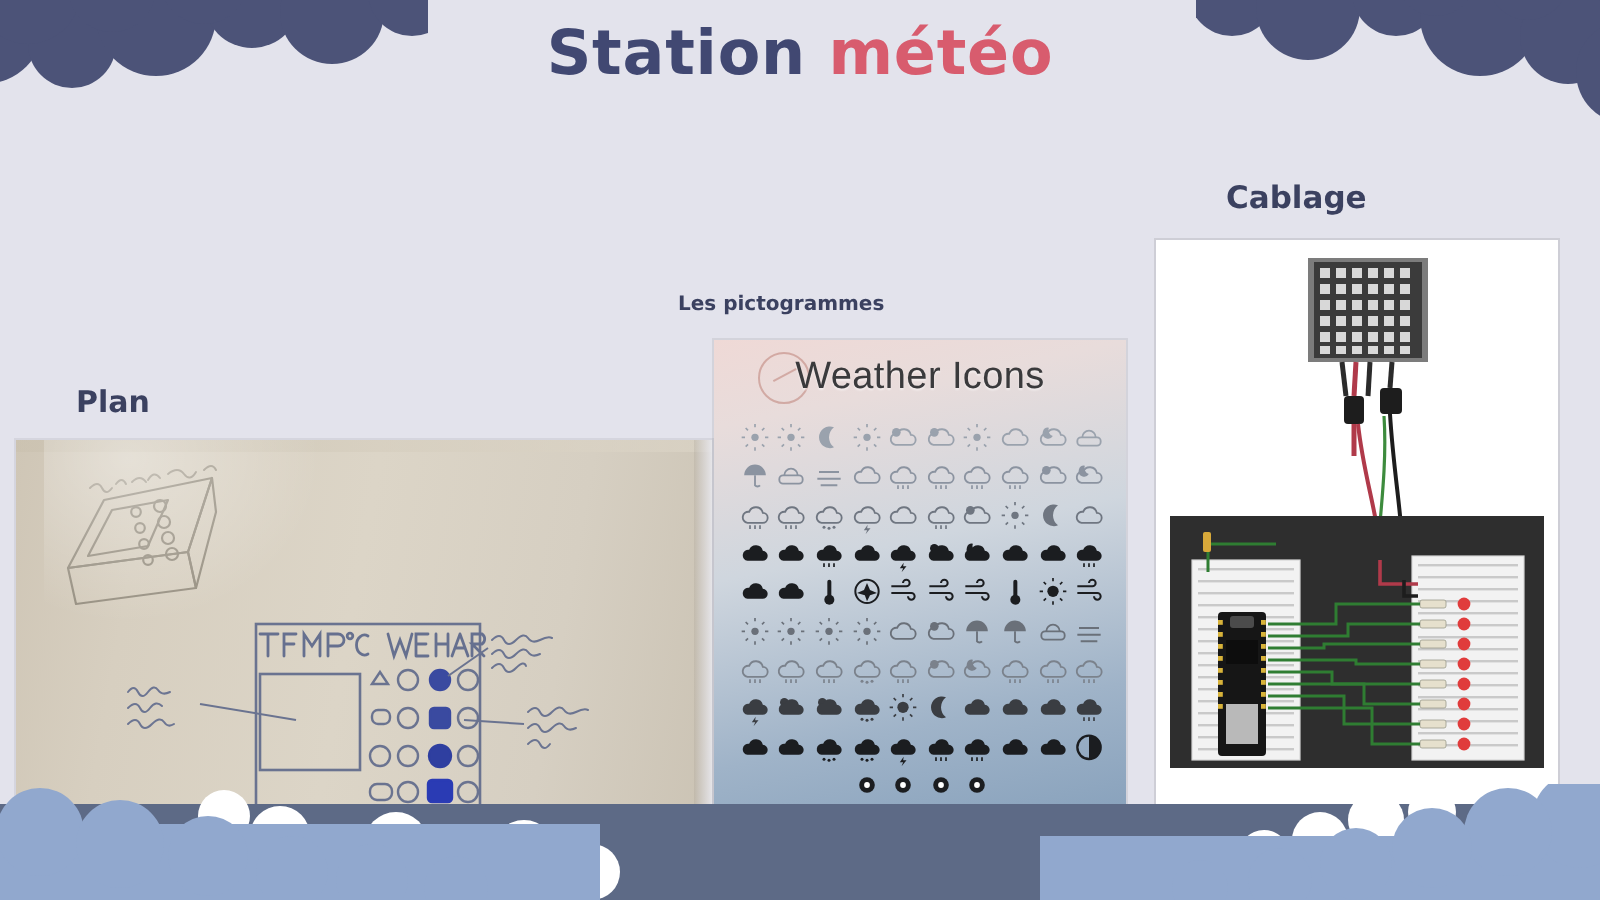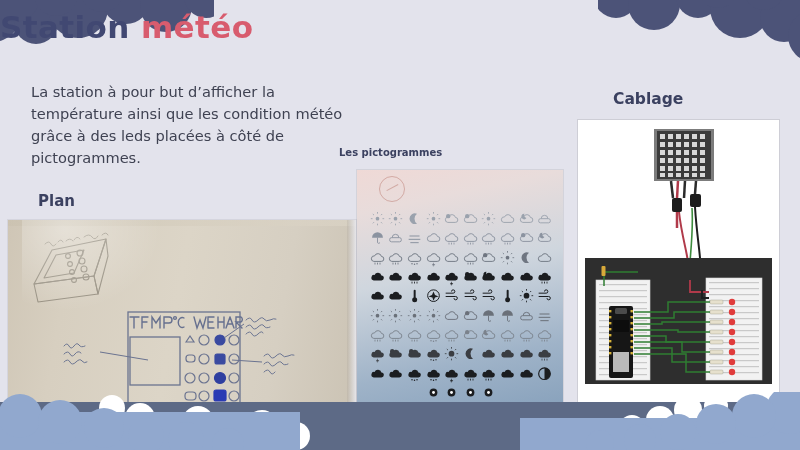--- a/index.html
+++ b/index.html
@@ -15,21 +15,21 @@
   
   .cloud-layer{position:absolute;inset:0;pointer-events:none;}
   .cloud-layer svg{position:absolute;}
   .tl{top:-14px;left:-26px;}
   .tr{top:-18px;right:-18px;}
   .bottom-band{position:absolute;left:0;right:0;bottom:0;height:58px;}
 
   
   .title{
     position:absolute;top:8px;left:0;right:0;
-    text-align:left;
+    text-align:center;
     font-size:31px;font-weight:bold;
     letter-spacing:.4px;
     line-height:38px;
     font-family:"DejaVu Sans", sans-serif;
   }
   .title .t-dark{color:#414872;}
   .title .t-red{color:#d85c6e;}
 
   
   .intro{
@@ -150,21 +150,20 @@
         <circle cx="120" cy="6" r="20"></circle>
         <circle cx="166" cy="8" r="20"></circle>
       </g>
     </svg>
   </div>
 
   <div class="title">
     <span class="t-dark">Station </span><span class="t-red">météo</span>
   </div>
 
-  <p class="intro">La station à pour but d’afficher la température ainsi que les condition météo grâce à des leds placées à côté de pictogrammes.</p>
 
   <div class="heading h-plan">Plan</div>
   <div class="heading h-picto">Les pictogrammes</div>
   <div class="heading h-cablage">Cablage</div>
 
   <div class="panel panel-plan">
     <div class="plan-sheet">
       <svg viewBox="0 0 348 192" preserveAspectRatio="none">
         <g fill="none" stroke="#8d8678" stroke-width="1.1" stroke-linejoin="round" stroke-linecap="round" opacity=".85">
 
@@ -244,20 +243,21 @@
       </svg>
     </div>
     <div class="plan-topstrip"></div>
     <div class="plan-glare"></div>
     <div class="plan-rightedge"></div>
     <span class="sr">Photo d’un croquis à main levée sur papier beige : boîtier de la station météo avec écran et leds</span>
   </div>
 
   <div class="panel panel-picto">
     <div class="picto-stamp"></div>
+    <div class="picto-title">Weather Icons</div>
 
     <div class="picto-grid" id="picto-grid">
         <div class="picto-cell">
           <svg width="15" height="17" viewBox="0 0 18 20">
             <circle cx="9" cy="9" r="2.2" fill="#9aa2ad"></circle>
     <g stroke="#9aa2ad" stroke-width="1">
               <path d="M9 1v2M9 15v2M1 9h2M15 9h2M3.4 3.4l1.4 1.4M13.2 13.2l1.4 1.4M14.6 3.4l-1.4 1.4M4.8 13.2l-1.4 1.4"></path>
             </g>
           </svg>
         </div>

